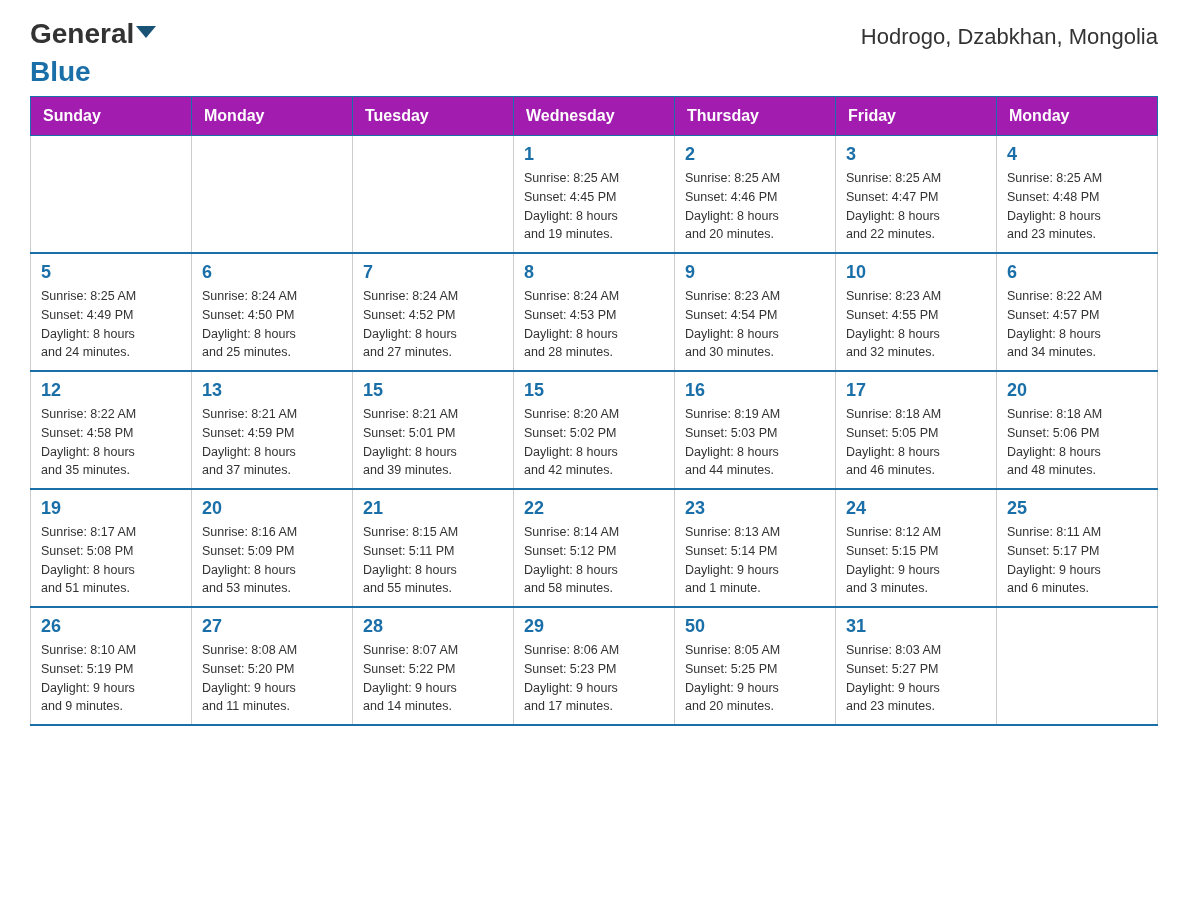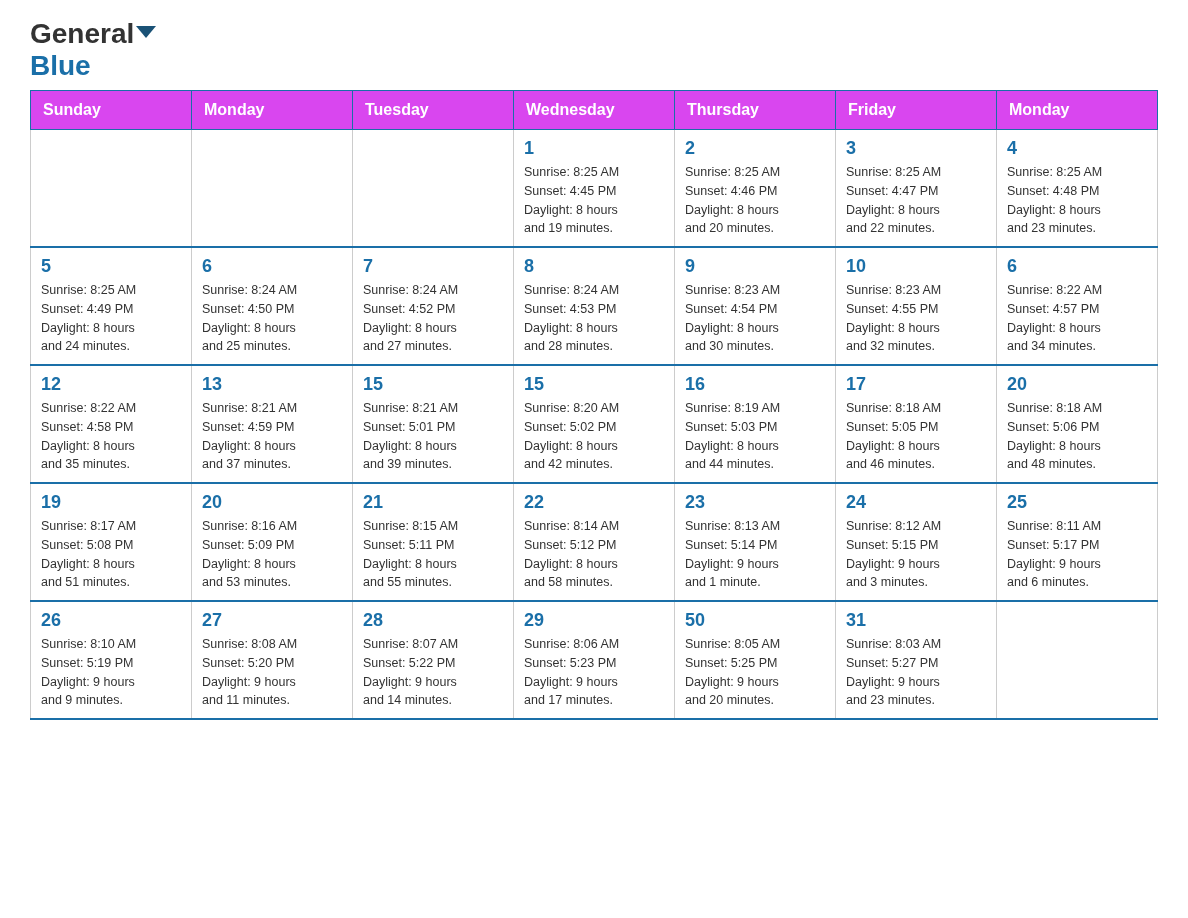--- a/index.html
+++ b/index.html
@@ -37,21 +37,21 @@
       margin-left: 2px;
       vertical-align: middle;
       position: relative;
       top: -4px;
     }
     .logo-blue {
       font-size: 28px;
       font-weight: bold;
       color: #1a6fa8;
       line-height: 1;
-      margin-top: 4px;
+      margin-top: 10px;
       text-align: center;
     }
     .title-block {
       text-align: right;
     }
     .title-block h1 {
       font-size: 52px;
       font-weight: normal;
       color: #222;
     }
@@ -60,21 +60,21 @@
       font-weight: normal;
       color: #333;
       margin-top: 4px;
     }
     .calendar {
       width: 100%;
       border-collapse: collapse;
       margin-top: 8px;
     }
     .calendar thead tr th {
-      background-color: #d946ef;
+      background-color: #a21caf;
       color: #fff;
       font-size: 16px;
       font-weight: bold;
       padding: 10px 12px;
       text-align: left;
       border: 1px solid #1a6fa8;
     }
     .calendar tbody tr td {
       vertical-align: top;
       padding: 8px 10px;
@@ -107,20 +107,21 @@
 <body>
 
 <div class="header">
   <div class="logo">
     <div class="logo-general">
       General<span class="arrow"></span>
     </div>
     <div class="logo-blue">Blue</div>
   </div>
   <div class="title-block">
+    <h2>Hodrogo, Dzabkhan, Mongolia</h2>
   </div>
 </div>
 
 <table class="calendar">
   <thead>
     <tr>
     <th>Sunday</th>
         <th>Monday</th>
         <th>Tuesday</th>
         <th>Wednesday</th>

